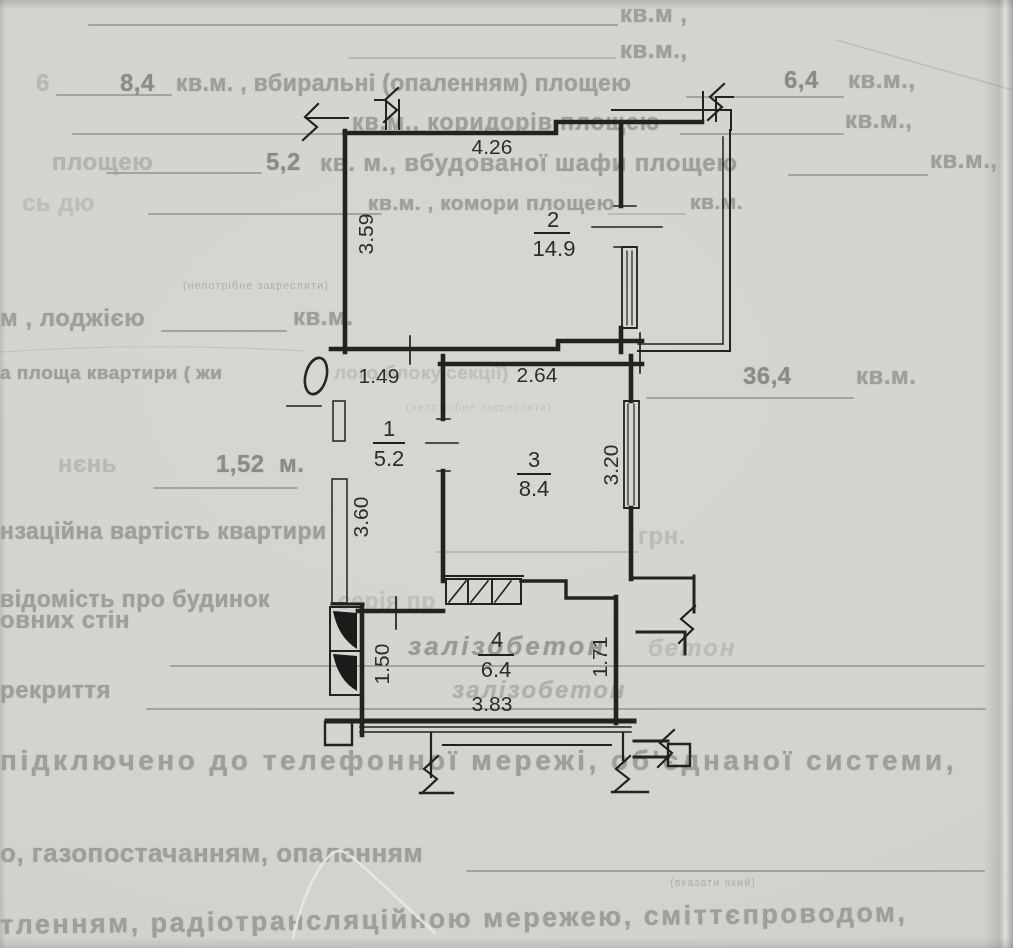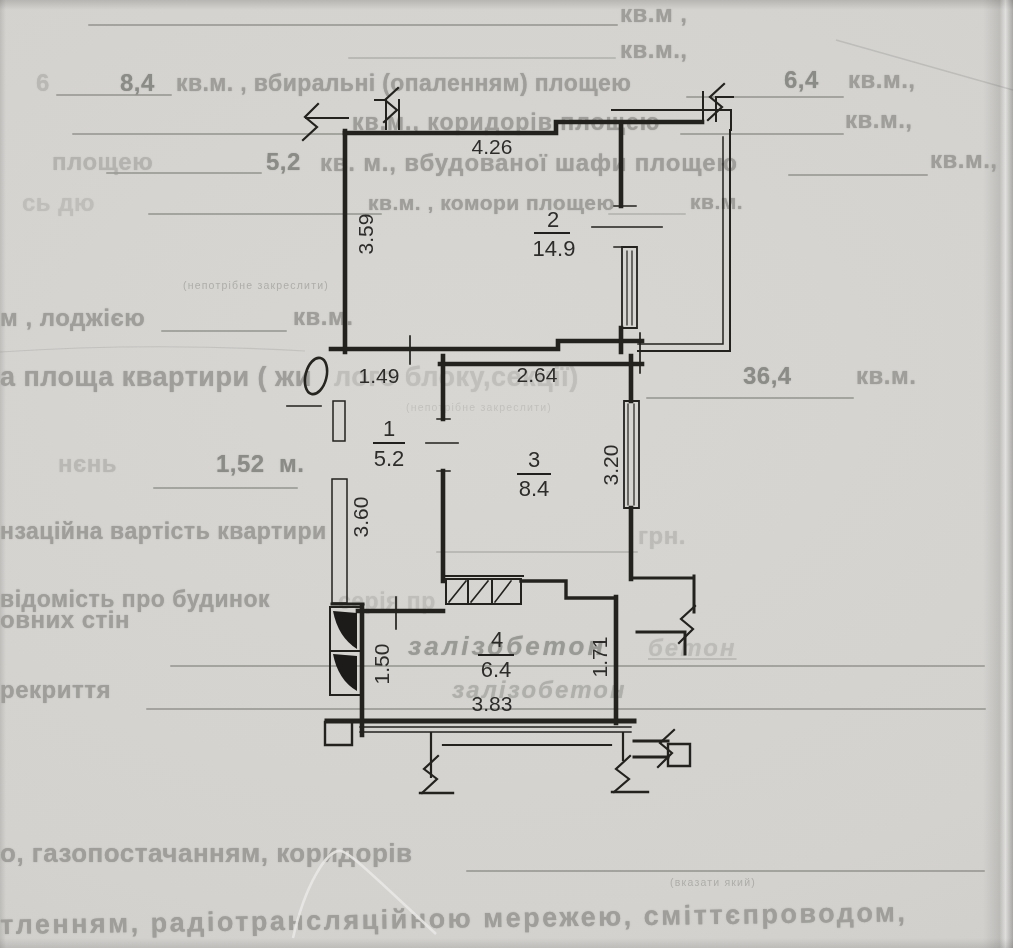--- a/index.html
+++ b/index.html
@@ -7,27 +7,27 @@
     font-family:"Liberation Sans",sans-serif;
     background:radial-gradient(145% 105% at 45% 40%, #d7d6d3 0%, #d3d2cf 55%, #cac9c6 100%);}
   .shade{position:absolute;pointer-events:none;}
   .shade.top{left:0;top:0;width:100%;height:10px;background:linear-gradient(to bottom,rgba(0,0,0,.14),rgba(0,0,0,0));}
   .shade.right{right:0;top:0;width:30px;height:100%;
     background:linear-gradient(to right,rgba(0,0,0,0),rgba(0,0,0,.10) 55%,rgba(255,255,255,.28) 75%,rgba(0,0,0,.20));}
   .shade.bottom{left:0;bottom:0;width:100%;height:10px;background:linear-gradient(to top,rgba(0,0,0,.10),rgba(0,0,0,0));}
   .shade.left{left:0;top:0;width:6px;height:100%;background:linear-gradient(to right,rgba(0,0,0,.10),rgba(0,0,0,0));}
   .t{position:absolute;color:#9f9e9a;font-weight:700;font-size:24px;letter-spacing:.5px;
      white-space:pre;text-shadow:0 0 1.2px rgba(128,127,123,.6);}
-  .s23{font-size:23px;} .s21{font-size:21px;} .s25{font-size:27px;text-align:center;}
+  .s23{font-size:23px;} .s21{font-size:21px;} .s25{font-size:19px;text-align:center;}
   .big{font-size:26px;letter-spacing:1.8px;}
   .big15{font-size:28px;letter-spacing:3.5px;}
   .big18{font-size:27px;letter-spacing:2.5px;}
   .val{color:#8b8b87;}
   .it{font-style:italic;}
-  .o6{opacity:.6;} .o5{opacity:.5;} .o45{opacity:.45;} .o4{opacity:.4;} .o3{opacity:.32;text-decoration:underline;}
+  .o6{opacity:.6;} .o5{opacity:.5;} .o45{opacity:.45;} .o4{opacity:.4;} .o3{opacity:.32;}
   .sub{position:absolute;font-size:10.5px;font-weight:400;letter-spacing:1.2px;color:#aeada9;white-space:pre;}
   .rule{position:absolute;height:2px;background:rgba(124,123,119,.55);border-radius:1px;}
   .rfaint{opacity:.55;}
   svg.plan{position:absolute;left:0;top:0;}
   svg.plan text{font-family:"Liberation Sans",sans-serif;fill:#21201e;opacity:.93;}
   .pt{font-size:22px;} .pd{font-size:21px;}
   .w{stroke:#23221f;fill:none;stroke-linecap:square;}
   .fbar{stroke:#21201e;stroke-width:2;}
 </style>
 </head>
@@ -99,22 +99,23 @@
   <span class="t s23" style="left:0;top:586px">відомість про будинок</span>
   <span class="t s23 o4" style="left:338px;top:588px">серія пр</span>
 
   <span class="t" style="left:0;top:606px">овних стін</span>
   <span class="t val it big" style="left:408px;top:631px;letter-spacing:3px;opacity:.8">залізобетон</span>
   <span class="t val it o3" style="left:648px;top:634px;letter-spacing:2px">бетон</span>
 
   <span class="t" style="left:0;top:676px">рекриття</span>
   <span class="t val it o5" style="left:452px;top:676px;letter-spacing:2px">залізобетон</span>
 
-
-  <span class="t big" style="left:0;top:838px;letter-spacing:.5px">о, газопостачанням, коридорів</span>
+  <span class="t big15" style="left:0;top:745px">підключено до телефонної мережі, об'єднаної системи,</span>
+
+  <span class="t big" style="left:0;top:838px;letter-spacing:.5px">о, газопостачанням, опаленням</span>
   <span class="sub" style="left:670px;top:876px">(вказати який)</span>
 
   <span class="t big18" style="left:0;top:910px;transform:rotate(-0.8deg);transform-origin:0 0">тленням, радіотрансляційною мережею, сміттєпроводом,</span>
 
   <svg class="plan" width="1013" height="948" viewBox="0 0 1013 948">
 
     <g class="w" stroke-width="4.6">
       <path d="M345,133 H556 L556,122 H702"></path>
       <path d="M345,131 V352"></path>
       <path d="M331,349 H558 L558,341 H642"></path>

